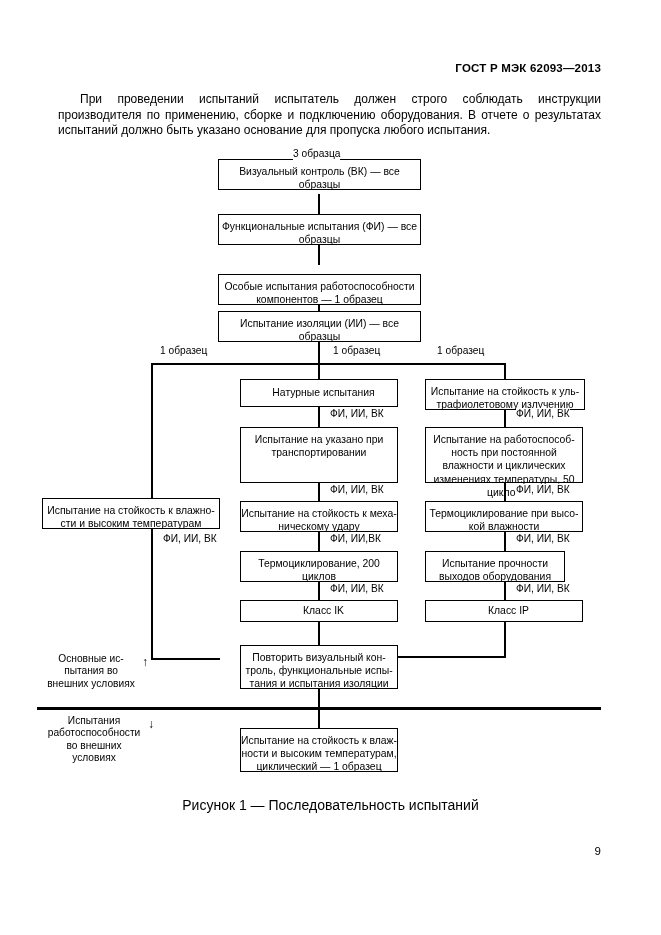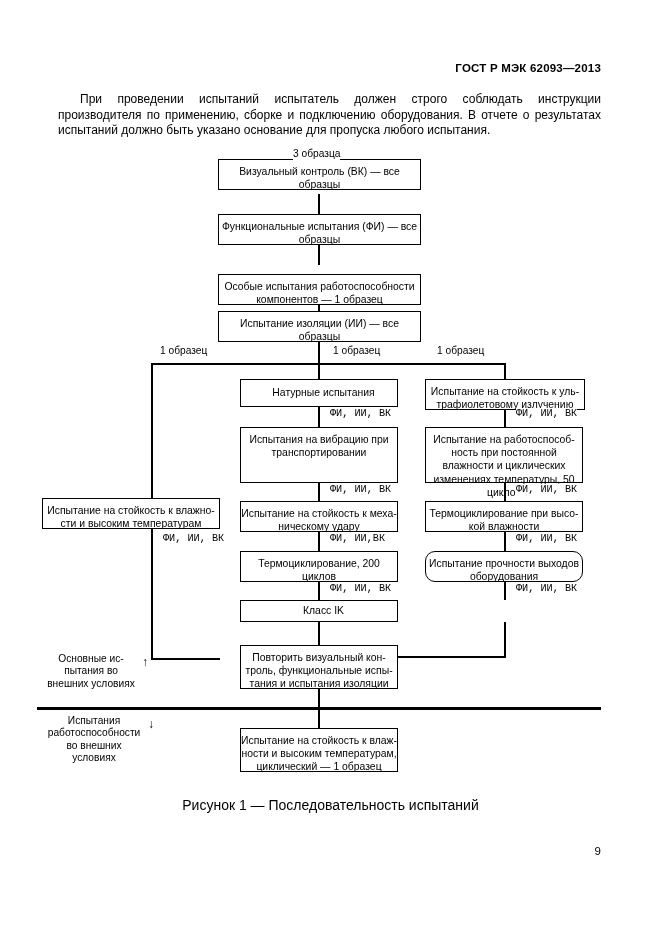--- a/index.html
+++ b/index.html
@@ -47,21 +47,21 @@
   .nodebox.mid{align-items:center;padding-top:0;padding-left:9px;}
 
   .lbl{
     position:absolute;
     font-size:10.2px;
     line-height:12px;
     white-space:nowrap;
     z-index:5;
     background:#fff;
   }
-  .lbl.right{text-align:left;font-family:Liberation Mono, monospace;}
+  .lbl.right{text-align:left;}
 
   
   .v{position:absolute;width:2px;background:#000;z-index:2;}
   .h{position:absolute;height:2px;background:#000;z-index:2;}
 
   .thickrule{
     position:absolute;height:3.4px;background:#000;z-index:6;
   }
 
   .sidelabel{
@@ -118,21 +118,21 @@
     <div class="h" style="left:151px;top:658px;width:69px;"></div>
 
     <div class="v" style="left:318px;top:363px;height:16px;"></div>
 
     <div class="v" style="left:504px;top:363px;height:16px;"></div>
 
     <div class="nodebox mid" style="left:240px;top:379px;width:158px;height:28px;">Натурные испытания</div>
     <div class="v" style="left:318px;top:407px;height:20px;"></div>
     <div class="lbl right" style="left:330px;top:408px;">ФИ, ИИ, ВК</div>
 
-    <div class="nodebox" style="left:240px;top:427px;width:158px;height:56px;">Испытания на вибрацию при транспортировании</div>
+    <div class="nodebox" style="left:240px;top:427px;width:158px;height:56px;">Испытание на указано при транспортировании</div>
     <div class="v" style="left:318px;top:483px;height:18px;"></div>
     <div class="lbl right" style="left:330px;top:484px;">ФИ, ИИ, ВК</div>
 
     <div class="nodebox" style="left:240px;top:501px;width:158px;height:31px;">Испытание на стойкость к меха­ническому удару</div>
     <div class="v" style="left:318px;top:532px;height:19px;"></div>
     <div class="lbl right" style="left:330px;top:533px;">ФИ, ИИ,ВК</div>
 
     <div class="nodebox" style="left:240px;top:551px;width:158px;height:31px;">Термоциклирование, 200 циклов</div>
     <div class="v" style="left:318px;top:582px;height:18px;"></div>
     <div class="lbl right" style="left:330px;top:583px;">ФИ, ИИ, ВК</div>
@@ -145,24 +145,25 @@
     <div class="lbl right" style="left:516px;top:408px;">ФИ, ИИ, ВК</div>
 
     <div class="nodebox" style="left:425px;top:427px;width:158px;height:56px;">Испытание на работоспособ­ность при постоянной влажности и циклических изменениях тем­пературы, 50 циклов</div>
     <div class="v" style="left:504px;top:483px;height:18px;"></div>
     <div class="lbl right" style="left:516px;top:484px;">ФИ, ИИ, ВК</div>
 
     <div class="nodebox" style="left:425px;top:501px;width:158px;height:31px;">Термоциклирование при высо­кой влажности</div>
     <div class="v" style="left:504px;top:532px;height:19px;"></div>
     <div class="lbl right" style="left:516px;top:533px;">ФИ, ИИ, ВК</div>
 
-    <div class="nodebox" style="left:425px;top:551px;width:158px;height:31px;border-radius:10px;">Испытание прочности выходов оборудования</div>
+    <div class="nodebox" style="left:425px;top:551px;width:140px;height:31px;">Испытание прочности выходов оборудования</div>
     <div class="v" style="left:504px;top:582px;height:18px;"></div>
     <div class="lbl right" style="left:516px;top:583px;">ФИ, ИИ, ВК</div>
 
+    <div class="nodebox mid" style="left:425px;top:600px;width:158px;height:22px;">Класс IP</div>
     <div class="v" style="left:504px;top:622px;height:36px;"></div>
     <div class="h" style="left:398px;top:656px;width:108px;"></div>
 
     <div class="nodebox" style="left:42px;top:498px;width:178px;height:31px;">Испытание на стойкость к влажно­сти и высоким температурам</div>
     <div class="lbl right" style="left:163px;top:533px;">ФИ, ИИ, ВК</div>
 
     <div class="nodebox" style="left:240px;top:645px;width:158px;height:44px;">Повторить визуальный кон­троль, функциональные испы­тания и испытания изоляции</div>
     <div class="v" style="left:318px;top:689px;height:39px;"></div>
 
     <div class="thickrule" style="left:37px;top:707px;width:564px;"></div>

